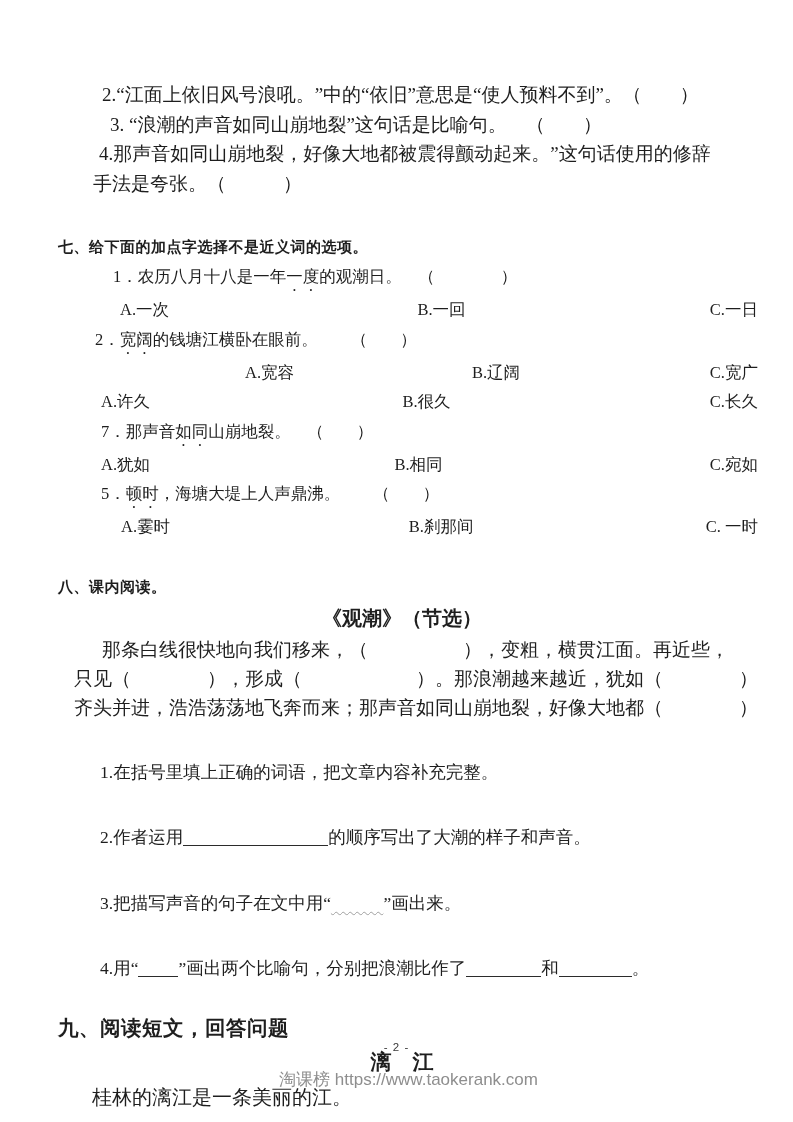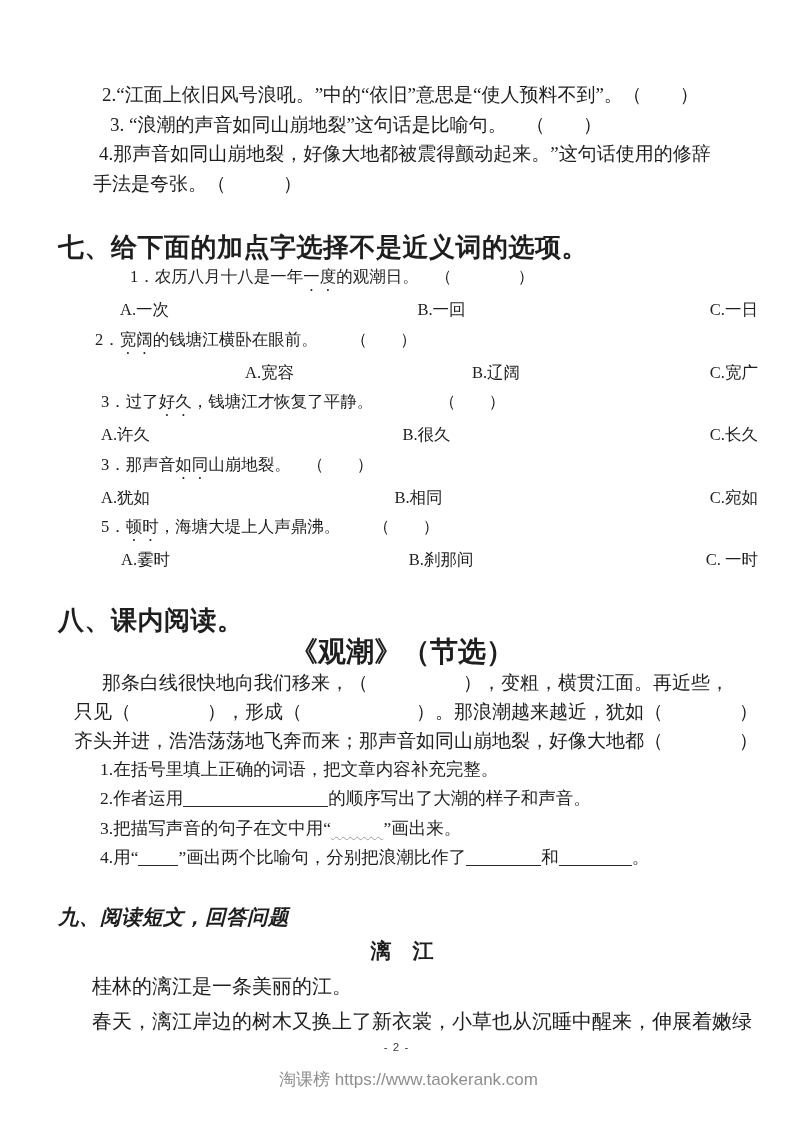--- a/index.html
+++ b/index.html
@@ -14,59 +14,59 @@
   .content{padding:80px 0 0 58px;width:700px;}
   .line,.p-line,.opts,.qline,.q8line{white-space:nowrap;}
 
   
   .sec6{font-size:19px;line-height:29.5px;}
   .ml35{margin-left:35px}.ml41{margin-left:41px}.ml44{margin-left:44px}
   .ml52{margin-left:52px}
 
   
   .sec7{margin-top:34px;}
-  .sec-title{font-weight:700;font-size:26px;line-height:30px;
+  .sec-title{font-weight:700;font-size:15px;line-height:30px;
     font-family:"Liberation Sans","DejaVu Sans",sans-serif;letter-spacing:.5px;}
   .sec7 .qline{font-size:16.5px;line-height:29.5px;}
-  .sec7 .q1{margin-left:72px}.sec7 .q2{margin-left:37px}
+  .sec7 .q1{margin-left:55px}.sec7 .q2{margin-left:37px}
   .sec7 .q3,.sec7 .q4,.sec7 .q5{margin-left:43px}
   .opts{display:flex;font-size:16.5px;line-height:29.5px;justify-content:space-between;}
   .opts span{flex:none;}
   .r1{padding-left:62px}.r1 .o1{width:145px}.r1 .o2{width:140px}
   .r2{padding-left:187px}.r2 .o1{width:141px}.r2 .o2{width:152px}
   .r3{padding-left:43px}.r3 .o1{width:146px}.r3 .o2{width:152px}
   .r4{padding-left:43px}.r4 .o1{width:149px}.r4 .o2{width:171px}
   .r5{padding-left:63px}.r5 .o1{width:144px}.r5 .o2{width:153px}
 
   
   .em{
     -webkit-text-emphasis:filled dot;-webkit-text-emphasis-position:under left;
     text-emphasis:filled dot;text-emphasis-position:under left;
   }
 
   
   .sec8{margin-top:30px;}
-  .passage-title{font-weight:700;font-size:28px;line-height:33px;
+  .passage-title{font-weight:700;font-size:20px;line-height:33px;
     text-align:center;width:688px;
     font-family:"Liberation Sans","DejaVu Sans",sans-serif;}
   .sec8 .p-line{font-size:19px;line-height:29px;}
   .sec8 .p-first{margin-left:44px}
   .sec8 .p-rest{margin-left:16px}
-  .sec8 .q8line{font-size:17.5px;line-height:29.5px;margin-left:42px;}
+  .sec8 .q8line{font-size:17.5px;line-height:29.5px;margin-left:42px;margin-top:36px;}
   .blank{display:inline-block;border-bottom:1.3px solid #2b2b2b;height:1em;vertical-align:-3px;}
   .w145{width:145px}.w40{width:40px}.w75{width:75px}.w73{width:73px}
   .wavy{
     display:inline-block;white-space:pre;
     text-decoration:underline wavy #a0a0a0 1px;
     text-decoration-skip-ink:none;text-underline-offset:2px;
   }
 
   
   .sec9{margin-top:28px;}
-  .sec9 .sec-title{font-size:20.5px;line-height:31px;font-style:italic;}
+  .sec9 .sec-title{font-size:20.5px;line-height:31px;}
   .sec9 .passage-title{font-size:21px;line-height:37px;}
   .sec9 .p-line{font-size:20px;line-height:35px;margin-left:34px;}
 
   
   .pagenum{position:absolute;top:1041px;left:0;width:793px;text-align:center;
     font-size:11.5px;color:#3a3a3a;letter-spacing:1px;
     font-family:"Liberation Sans","DejaVu Sans",sans-serif;}
   .site{position:absolute;top:1068px;left:12px;width:793px;text-align:center;
     font-size:17px;color:#8e8e8e;
     font-family:"Liberation Sans","DejaVu Sans",sans-serif;}
@@ -106,31 +106,28 @@
 
       <div class="qline q2">
         <span>2．</span><span class="em">宽阔</span><span>的钱塘江横卧在眼前。</span><span class="paren">　　（　　）</span>
       </div>
       <div class="opts r2">
         <span class="o1">A.宽容</span>
         <span class="o2">B.辽阔</span>
         <span class="o3">C.宽广</span>
       </div>
 
-      <div class="qline q3">
-        <span>3．过了</span><span class="em">好久</span><span>，钱塘江才恢复了平静。</span><span class="paren">　　　　（　　）</span>
-      </div>
       <div class="opts r3">
         <span class="o1">A.许久</span>
         <span class="o2">B.很久</span>
         <span class="o3">C.长久</span>
       </div>
 
       <div class="qline q4">
-        <span>3．那声音</span><span class="em">如同</span><span>山崩地裂。</span><span class="paren">　（　　）</span>
+        <span>7．那声音</span><span class="em">如同</span><span>山崩地裂。</span><span class="paren">　（　　）</span>
       </div>
       <div class="opts r4">
         <span class="o1">A.犹如</span>
         <span class="o2">B.相同</span>
         <span class="o3">C.宛如</span>
       </div>
 
       <div class="qline q5">
         <span>5．</span><span class="em">顿时</span><span>，海塘大堤上人声鼎沸。</span><span class="paren">　　（　　）</span>
       </div>

